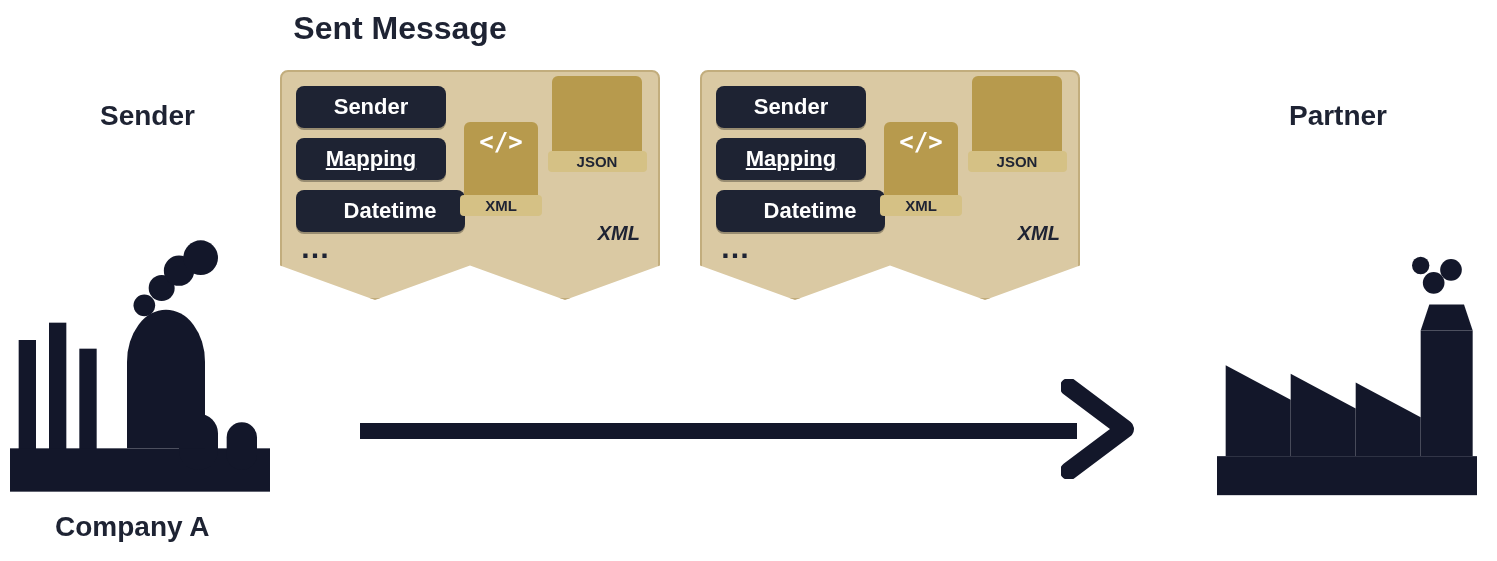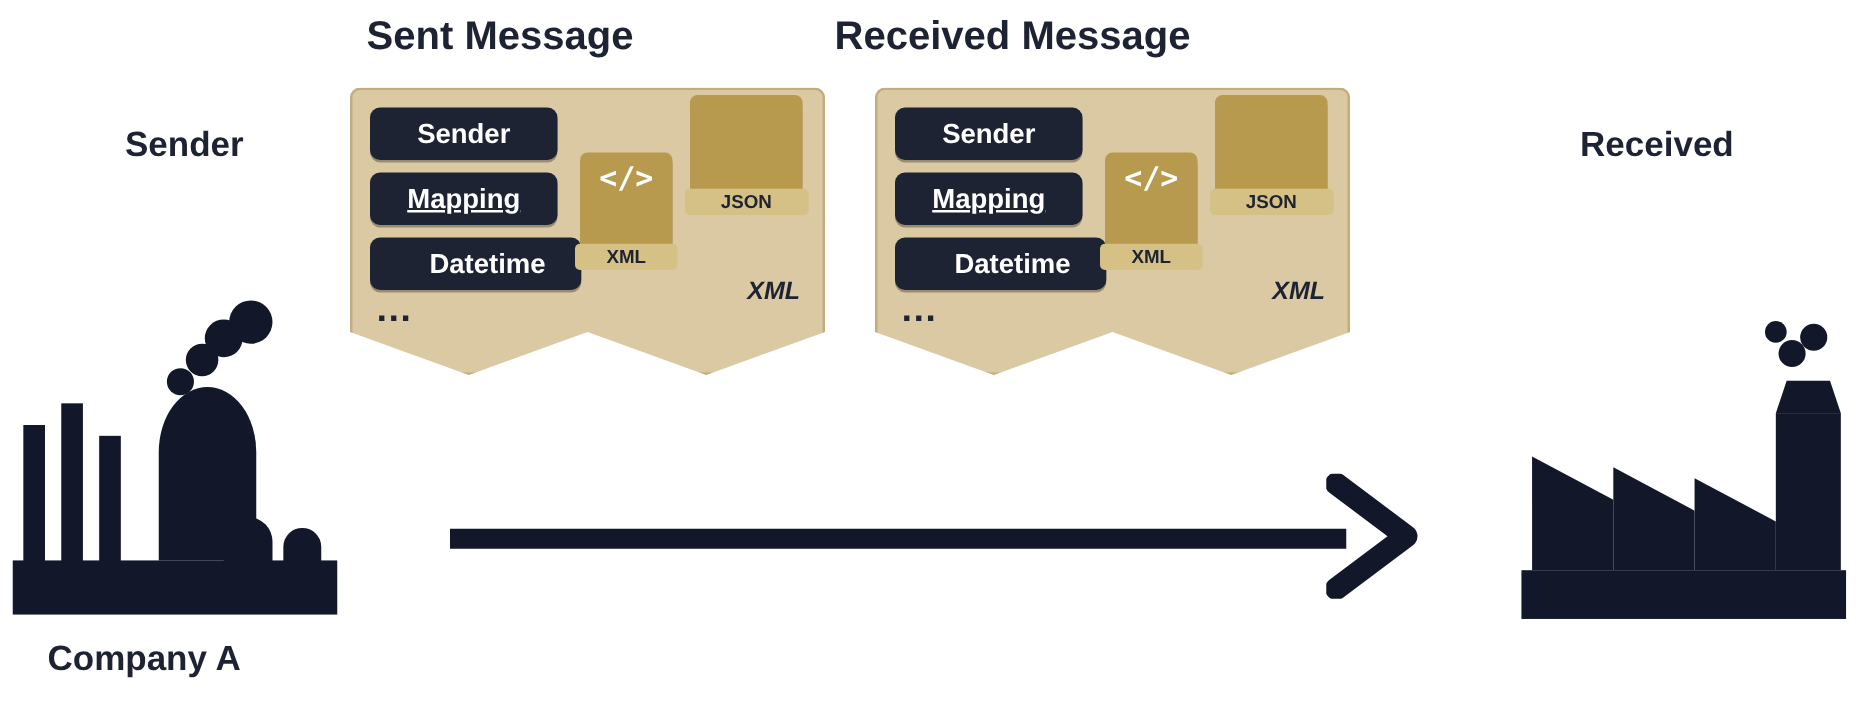--- a/index.html
+++ b/index.html
@@ -139,21 +139,21 @@
   }
   #sender-label  { left: 100px;  top: 100px; }
   #partner-label { right: 110px; top: 100px; }
 
   .company-label {
     position: absolute;
     bottom: 18px;
     font-size: 28px;
     font-weight: 600;
   }
-  #company-a { left: 38px; text-align: right; }
+  #company-a { left: 55px; text-align: right; }
   #company-b { right: 75px; }
 
   
   #transport-label {
     position: absolute;
     bottom: 18px;
     left: 50%;
     transform: translateX(-50%);
     font-size: 28px;
     font-weight: 600;
@@ -189,21 +189,20 @@
   #factory-a { left: 10px;  width: 260px; height: 260px; }
   #factory-b { right: 20px; width: 260px; height: 240px; }
   .factory svg { width: 100%; height: 100%; }
 </style>
 </head>
 <body>
 
 <div class="stage">
 
   <div id="sent-title" class="msg-title">Sent Message</div>
-  <div id="recv-title" class="msg-title">Received Message</div>
 
   <div id="sent-sheet" class="sheet">
     <div class="pill pill-1">Sender</div>
     <div class="pill pill-2">Mapping</div>
     <div class="pill pill-3">Datetime</div>
     <div class="dots">…</div>
 
     <div class="filebox xml">
       <div class="code-glyph">&lt;/&gt;</div>
       <div class="file-label">XML</div>
@@ -228,21 +227,21 @@
     </div>
     <div class="filebox json">
       <div class="code-glyph">&nbsp;</div>
       <div class="file-label">JSON</div>
     </div>
 
     <div class="sheet-format">XML</div>
   </div>
 
   <div id="sender-label" class="side-label">Sender</div>
-  <div id="partner-label" class="side-label">Received</div>
+  <div id="partner-label" class="side-label">Partner</div>
 
   <div id="factory-a" class="factory">
     <svg viewBox="0 0 120 120">
       <g fill="#13172a">
         <rect x="4" y="48" width="8" height="60"></rect>
         <rect x="18" y="40" width="8" height="68"></rect>
         <rect x="32" y="52" width="8" height="56"></rect>
         <rect x="0" y="98" width="120" height="20"></rect>
         <rect x="78" y="82" width="18" height="26" rx="9"></rect>
         <rect x="100" y="86" width="14" height="22" rx="7"></rect>

